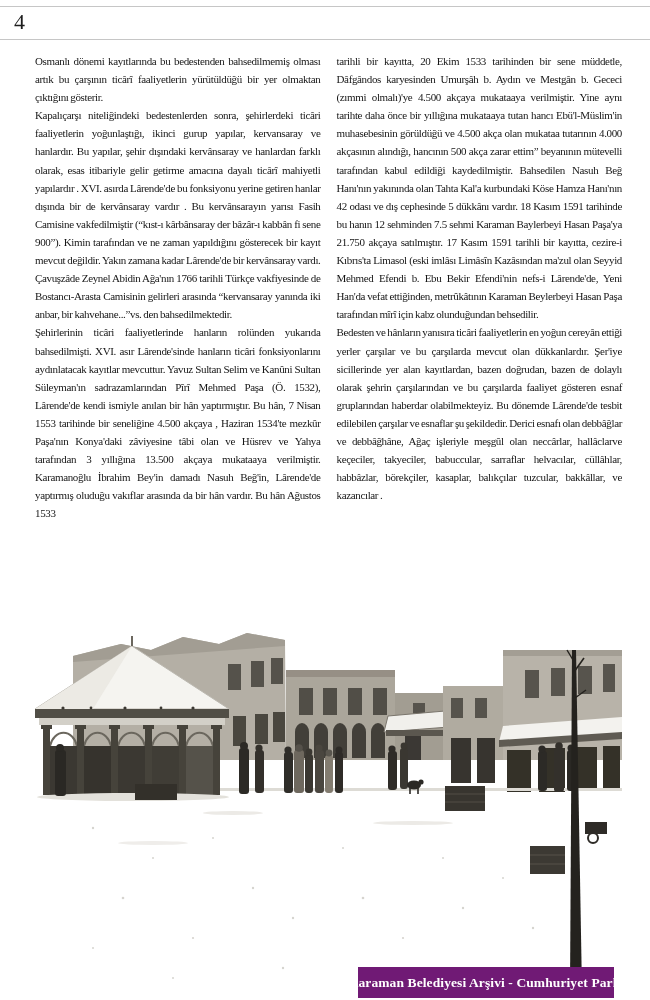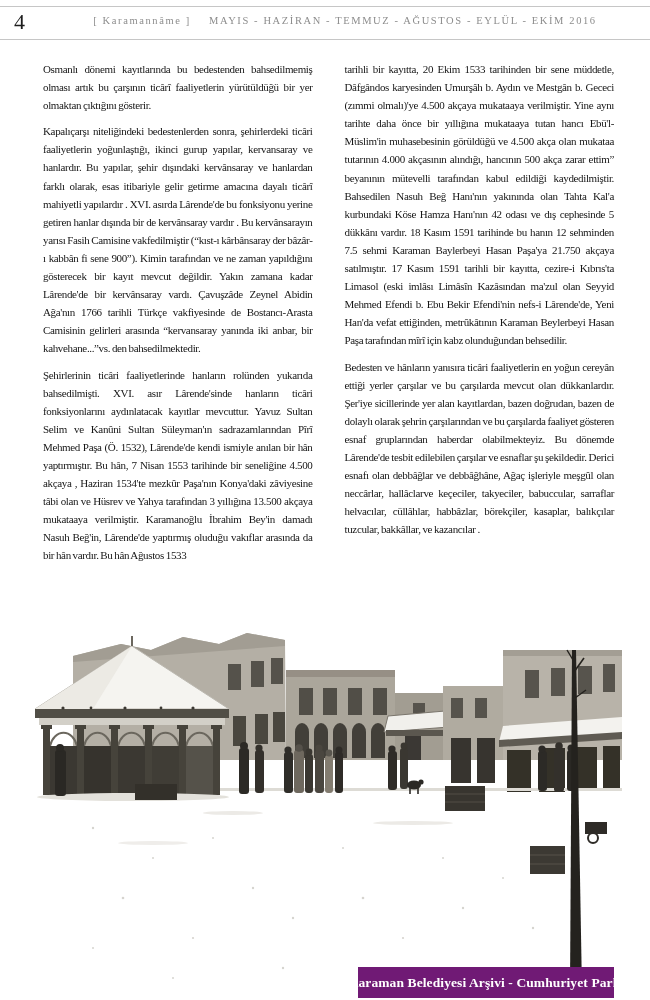--- a/index.html
+++ b/index.html
@@ -19,42 +19,38 @@
     position:absolute;top:15px;left:60px;right:20px;text-align:center;
     font-size:10.5px;letter-spacing:1.6px;color:#8d8d8d;white-space:nowrap;
   }
   .header-center .journal{margin-right:14px;}
   .article{
     position:absolute;top:52px;left:35px;width:587px;
     display:flex;gap:16px;
   }
   .col{flex:1;text-align:justify;font-size:11px;line-height:18.1px;
     letter-spacing:-0.35px;word-spacing:-0.6px;color:#161616;}
-  .col p{margin:8px;}
+  .col p{margin:0;}
   .photo{
     position:absolute;left:33px;top:598px;width:589px;height:402px;
   }
   .caption{
     position:absolute;left:358px;top:967px;width:256px;height:31px;
     background:#e0121b;color:#ffffff;display:flex;align-items:center;
     justify-content:center;font-size:13.5px;font-weight:bold;
     white-space:nowrap;letter-spacing:0.1px;
   }
 </style>
 </head>
 <body>
 
 <div class="page">
 
   <div class="rule top"></div>
   <div class="page-number">4</div>
-  <div class="header-center">
-    <span class="journal">[ Karamannâme ]</span>
-    <span>MAYIS - HAZİRAN - TEMMUZ - AĞUSTOS - EYLÜL - EKİM 2016</span>
-  </div>
   <div class="rule bottom"></div>
 
   <div class="article">
     <div class="col">
       <p>Osmanlı dönemi kayıtlarında bu bedestenden bahsedilmemiş olması artık bu çarşının ticârî faaliyetlerin yürütüldüğü bir yer olmaktan çıktığını gösterir.</p>
       <p>Kapalıçarşı niteliğindeki bedestenlerden sonra, şehirlerdeki ticâri faaliyetlerin yoğunlaştığı, ikinci gurup yapılar, kervansaray ve hanlardır. Bu yapılar, şehir dışındaki kervânsaray ve hanlardan farklı olarak, esas itibariyle gelir getirme amacına dayalı ticârî mahiyetli yapılardır . XVI. asırda Lârende'de bu fonksiyonu yerine getiren hanlar dışında bir de kervânsaray vardır . Bu kervânsarayın yarısı Fasih Camisine vakfedilmiştir (“kıst-ı kârbânsaray der bâzâr-ı kabbân fi sene 900”). Kimin tarafından ve ne zaman yapıldığını gösterecek bir kayıt mevcut değildir. Yakın zamana kadar Lârende'de bir kervânsaray vardı. Çavuşzâde Zeynel Abidin Ağa'nın 1766 tarihli Türkçe vakfiyesinde de Bostancı-Arasta Camisinin gelirleri arasında “kervansaray yanında iki anbar, bir kahvehane...”vs. den bahsedilmektedir.</p>
       <p>Şehirlerinin ticâri faaliyetlerinde hanların rolünden yukarıda bahsedilmişti. XVI. asır Lârende'sinde hanların ticâri fonksiyonlarını aydınlatacak kayıtlar mevcuttur. Yavuz Sultan Selim ve Kanûni Sultan Süleyman'ın sadrazamlarından Pîrî Mehmed Paşa (Ö. 1532), Lârende'de kendi ismiyle anılan bir hân yaptırmıştır. Bu hân, 7 Nisan 1553 tarihinde bir seneliğine 4.500 akçaya , Haziran 1534'te mezkûr Paşa'nın Konya'daki zâviyesine tâbi olan ve Hüsrev ve Yahya tarafından 3 yıllığına 13.500 akçaya mukataaya verilmiştir. Karamanoğlu İbrahim Bey'in damadı Nasuh Beğ'in, Lârende'de yaptırmış oluduğu vakıflar arasında da bir hân vardır. Bu hân Ağustos 1533</p>
     </div>
     <div class="col">
       <p>tarihli bir kayıtta, 20 Ekim 1533 tarihinden bir sene müddetle, Dâfgândos karyesinden Umurşâh b. Aydın ve Mestgân b. Gececi (zımmi olmalı)'ye 4.500 akçaya mukataaya verilmiştir. Yine aynı tarihte daha önce bir yıllığına mukataaya tutan hancı Ebü'l-Müslim'in muhasebesinin görüldüğü ve 4.500 akça olan mukataa tutarının 4.000 akçasının alındığı, hancının 500 akça zarar ettim” beyanının mütevelli tarafından kabul edildiği kaydedilmiştir. Bahsedilen Nasuh Beğ Hanı'nın yakınında olan Tahta Kal'a kurbundaki Köse Hamza Hanı'nın 42 odası ve dış cephesinde 5 dükkânı vardır. 18 Kasım 1591 tarihinde bu hanın 12 sehminden 7.5 sehmi Karaman Baylerbeyi Hasan Paşa'ya 21.750 akçaya satılmıştır. 17 Kasım 1591 tarihli bir kayıtta, cezire-i Kıbrıs'ta Limasol (eski imlâsı Limâsîn Kazâsından ma'zul olan Seyyid Mehmed Efendi b. Ebu Bekir Efendi'nin nefs-i Lârende'de, Yeni Han'da vefat ettiğinden, metrûkâtının Karaman Beylerbeyi Hasan Paşa tarafından mîrî için kabz olunduğundan behsedilir.</p>

